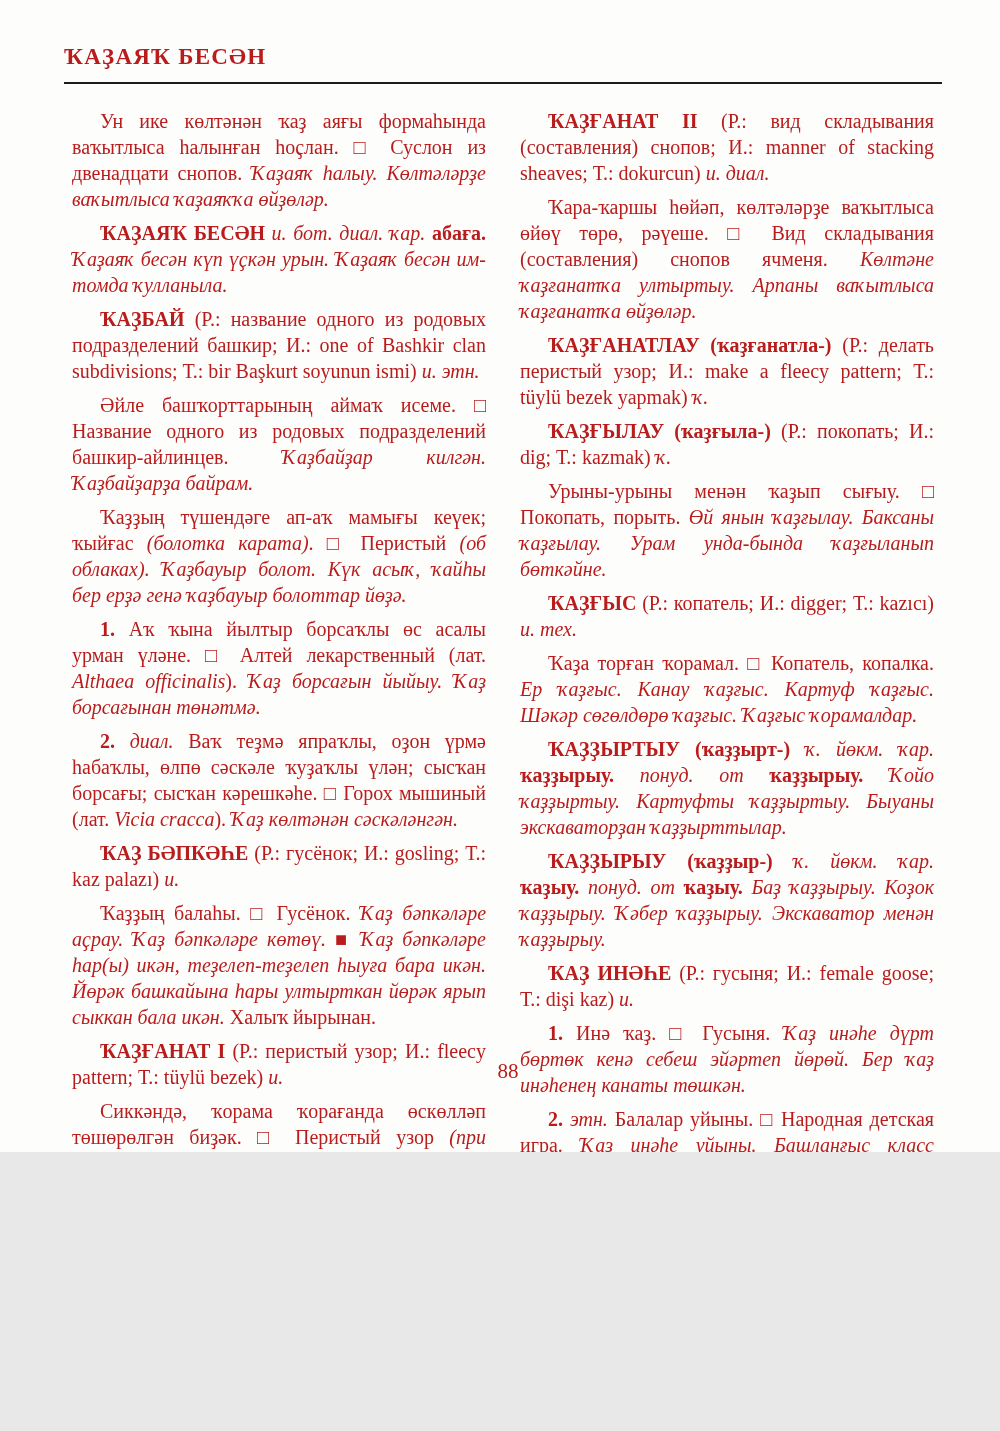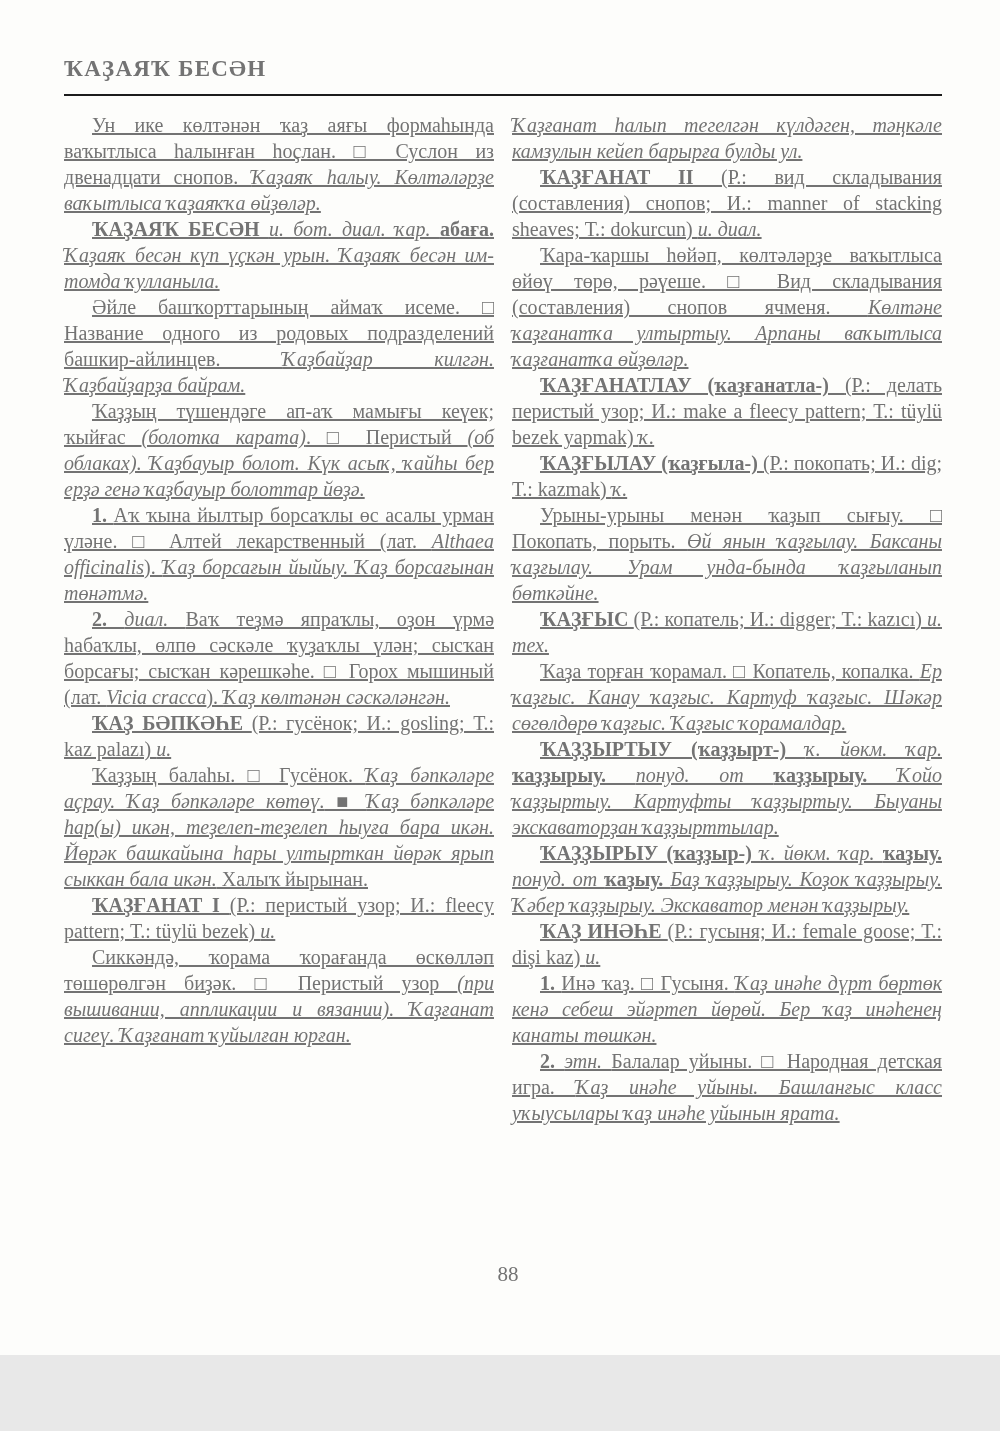--- a/index.html
+++ b/index.html
@@ -1,26 +1,26 @@
 <!DOCTYPE html>
 <html lang="ba"><head>
 <meta charset="utf-8">
 <style>
   html, body { margin: 0; padding: 0; background: #e8e8e8; }
   .page {
     position: relative;
     width: 1000px;
-    height: 1355px;
+    height: 1152px;
     margin: 0 auto;
     background: #fdfdfb;
-    color: #737373;
+    color: #b91c1c;
     font-family: "Liberation Serif", "DejaVu Serif", serif;
     overflow: hidden;
     box-sizing: border-box;
-    padding: 56px 58px 0 64px;
+    padding: 44px 58px 0 64px;
   }
   .running-head {
     font-weight: bold;
     font-size: 23px;
     letter-spacing: 1.2px;
     line-height: 1.1;
   }
   .head-rule {
     border: none;
     border-top: 2px solid #1c1c1c;
@@ -30,21 +30,21 @@
     display: flex;
     gap: 18px;
     margin-top: 16px;
   }
   .col {
     width: 50%;
     font-size: 20px;
     line-height: 26px;
     text-align: justify;
   }
-  p.para { margin: 0; text-indent: 28px; text-decoration: underline; }
+  p.para { margin: 8px; text-indent: 28px; }
   p.para.cont { text-indent: 0; }
   .seg-n { font-style: normal; font-weight: normal; }
   .seg-i { font-style: italic; }
   .seg-b { font-weight: bold; }
   .page-number {
     position: absolute;
     left: 8px;
     bottom: 68px;
     width: 100%;
     text-align: center;
@@ -57,31 +57,31 @@
 <div class="page">
   <header>
     <div class="running-head">ҠАҘАЯҠ БЕСӘН</div>
     <hr class="head-rule">
   </header>
 
   <main class="columns">
     <section class="col" id="col-left">
         <p class="para"><span class="seg-n">Ун ике көлтәнән ҡаҙ аяғы формаһында ваҡытлыса һалынған һоҫлан. □ Суслон из двенадцати снопов. </span><span class="seg-i">Ҡаҙаяҡ һалыу. Көлтәләрҙе ваҡытлыса ҡаҙаяҡҡа өйҙөләр.</span></p>
         <p class="para"><span class="seg-b">ҠАҘАЯҠ БЕСӘН </span><span class="seg-i">и. бот. диал. ҡар. </span><span class="seg-b">абаға. </span><span class="seg-i">Ҡаҙаяҡ бесән күп үҫкән урын. Ҡаҙаяҡ бесән им-томда ҡулланыла.</span></p>
+        <p class="para"><span class="seg-b">ҠАҘБАЙ </span><span class="seg-n">(Р.: название одного из родовых подразделений башкир; И.: one of Bashkir clan subdivisions; Т.: bir Başkurt soyunun ismi) </span><span class="seg-i">и. этн.</span></p>
         <p class="para"><span class="seg-n">Әйле башҡорттарының аймаҡ исеме. □ Название одного из родовых подразделений башкир-айлинцев. </span><span class="seg-i">Ҡаҙбайҙар килгән. Ҡаҙбайҙарҙа байрам.</span></p>
         <p class="para"><span class="seg-n">Ҡаҙҙың түшендәге ап-аҡ мамығы кеүек; ҡыйғас </span><span class="seg-i">(болотка карата)</span><span class="seg-n">. □ Перистый </span><span class="seg-i">(об облаках). Ҡаҙбауыр болот. Күк асыҡ, ҡайһы бер ерҙә генә ҡаҙбауыр болоттар йөҙә.</span></p>
         <p class="para"><span class="seg-b">1. </span><span class="seg-n">Аҡ ҡына йылтыр борсаҡлы өс асалы урман үләне. □ Алтей лекарственный (лат. </span><span class="seg-i">Althaea officinalis</span><span class="seg-n">). </span><span class="seg-i">Ҡаҙ борсағын йыйыу. Ҡаҙ борсағынан төнәтмә.</span></p>
         <p class="para"><span class="seg-b">2. </span><span class="seg-i">диал. </span><span class="seg-n">Ваҡ теҙмә япраҡлы, оҙон үрмә һабаҡлы, өлпө сәскәле ҡуҙаҡлы үлән; сысҡан борсағы; сысҡан кәрешкәһе. □ Горох мышиный (лат. </span><span class="seg-i">Vicia cracca</span><span class="seg-n">). </span><span class="seg-i">Ҡаҙ көлтәнән сәскәләнгән.</span></p>
         <p class="para"><span class="seg-b">ҠАҘ БӘПКӘҺЕ </span><span class="seg-n">(Р.: гусёнок; И.: gosling; Т.: kaz palazı) </span><span class="seg-i">и.</span></p>
         <p class="para"><span class="seg-n">Ҡаҙҙың балаһы. □ Гусёнок. </span><span class="seg-i">Ҡаҙ бәпкәләре аҫрау. Ҡаҙ бәпкәләре көтөү.</span><span class="seg-n"> ■ </span><span class="seg-i">Ҡаҙ бәпкәләре һар(ы) икән, теҙелеп-теҙелеп һыуға бара икән. Йөрәк башкайына һары ултырткан йөрәк ярып сыккан бала икән.</span><span class="seg-n"> Халыҡ йырынан.</span></p>
         <p class="para"><span class="seg-b">ҠАҘҒАНАТ I </span><span class="seg-n">(Р.: перистый узор; И.: fleecy pattern; Т.: tüylü bezek) </span><span class="seg-i">и.</span></p>
         <p class="para"><span class="seg-n">Сиккәндә, ҡорама ҡорағанда өскөлләп төшөрөлгән биҙәк. □ Перистый узор </span><span class="seg-i">(при вышивании, аппликации и вязании). Ҡаҙғанат сигеү. Ҡаҙғанат ҡуйылған юрған.</span></p>
       </section>
     <section class="col" id="col-right">
-        <p class="para cont"><span class="seg-i">Ҡаҙғанат һалып тегелгән күлдәген, тәңкәле камзулын кейеп барырға булды ул.</span></p>
         <p class="para"><span class="seg-b">ҠАҘҒАНАТ II </span><span class="seg-n">(Р.: вид складывания (составления) снопов; И.: manner of stacking sheaves; Т.: dokurcun) </span><span class="seg-i">и. диал.</span></p>
         <p class="para"><span class="seg-n">Ҡара-ҡаршы һөйәп, көлтәләрҙе ваҡытлыса өйөү төрө, рәүеше. □ Вид складывания (составления) снопов ячменя. </span><span class="seg-i">Көлтәне ҡаҙғанатҡа ултыртыу. Арпаны ваҡытлыса ҡаҙғанатҡа өйҙөләр.</span></p>
         <p class="para"><span class="seg-b">ҠАҘҒАНАТЛАУ (ҡаҙғанатла-) </span><span class="seg-n">(Р.: делать перистый узор; И.: make a fleecy pattern; Т.: tüylü bezek yapmak) </span><span class="seg-i">ҡ.</span></p>
         <p class="para"><span class="seg-b">ҠАҘҒЫЛАУ (ҡаҙғыла-) </span><span class="seg-n">(Р.: покопать; И.: dig; Т.: kazmak) </span><span class="seg-i">ҡ.</span></p>
         <p class="para"><span class="seg-n">Урыны-урыны менән ҡаҙып сығыу. □ Покопать, порыть. </span><span class="seg-i">Өй янын ҡаҙғылау. Баксаны ҡаҙғылау. Урам унда-бында ҡаҙғыланып бөткәйне.</span></p>
         <p class="para"><span class="seg-b">ҠАҘҒЫС </span><span class="seg-n">(Р.: копатель; И.: digger; Т.: kazıcı) </span><span class="seg-i">и. тех.</span></p>
         <p class="para"><span class="seg-n">Ҡаҙа торған ҡорамал. □ Копатель, копалка. </span><span class="seg-i">Ер ҡаҙғыс. Канау ҡаҙғыс. Картуф ҡаҙғыс. Шәкәр сөгөлдөрө ҡаҙғыс. Ҡаҙғыс ҡорамалдар.</span></p>
         <p class="para"><span class="seg-b">ҠАҘҘЫРТЫУ (ҡаҙҙырт-) </span><span class="seg-i">ҡ. йөкм. ҡар. </span><span class="seg-b">ҡаҙҙырыу. </span><span class="seg-i">понуд. от </span><span class="seg-b">ҡаҙҙырыу. </span><span class="seg-i">Ҡойо ҡаҙҙыртыу. Картуфты ҡаҙҙыртыу. Быуаны экскаваторҙан ҡаҙҙырттылар.</span></p>
         <p class="para"><span class="seg-b">ҠАҘҘЫРЫУ (ҡаҙҙыр-) </span><span class="seg-i">ҡ. йөкм. ҡар. </span><span class="seg-b">ҡаҙыу. </span><span class="seg-i">понуд. от </span><span class="seg-b">ҡаҙыу. </span><span class="seg-i">Баҙ ҡаҙҙырыу. Коҙок ҡаҙҙырыу. Ҡәбер ҡаҙҙырыу. Экскаватор менән ҡаҙҙырыу.</span></p>
         <p class="para"><span class="seg-b">ҠАҘ ИНӘҺЕ </span><span class="seg-n">(Р.: гусыня; И.: female goose; Т.: dişi kaz) </span><span class="seg-i">и.</span></p>

